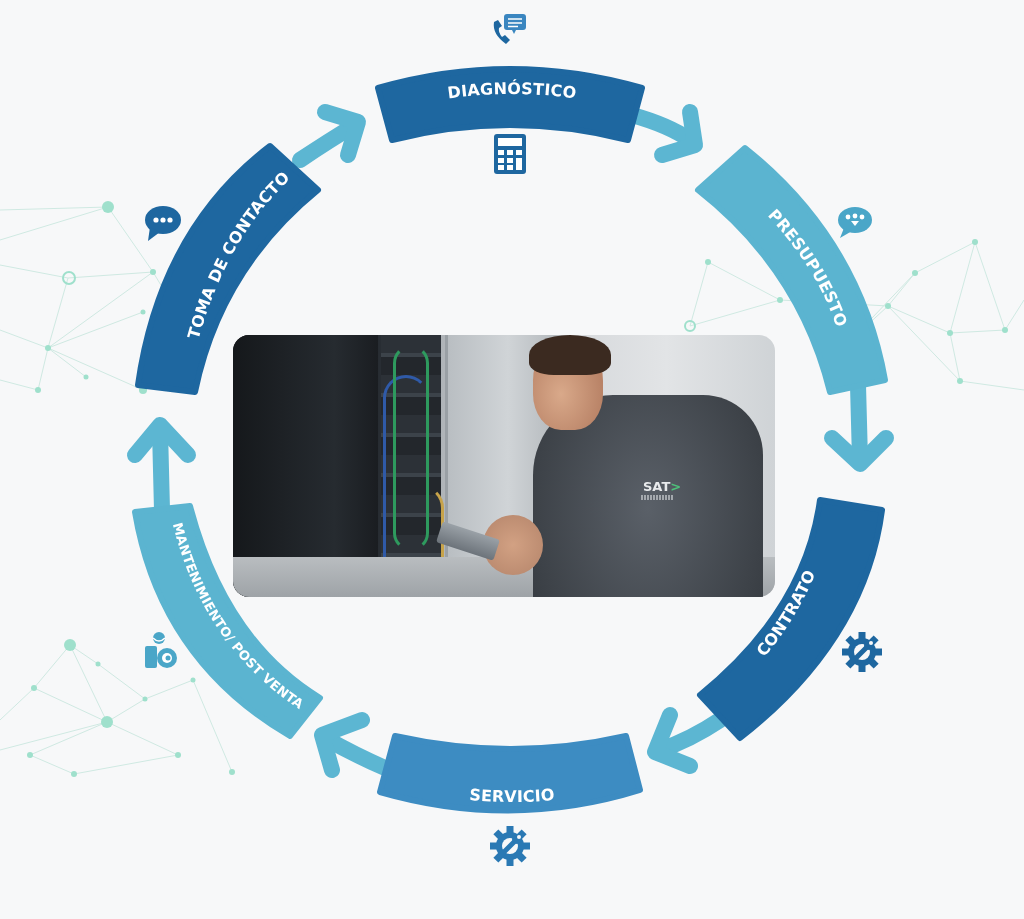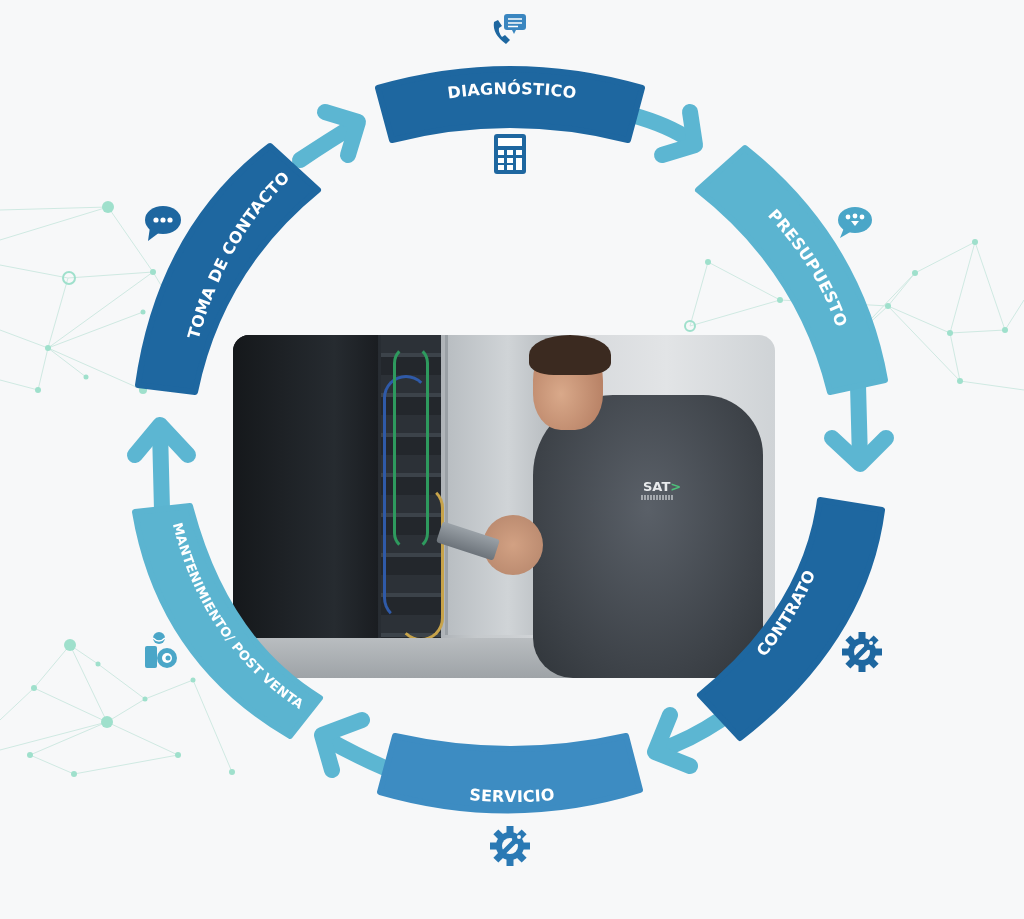--- a/index.html
+++ b/index.html
@@ -10,21 +10,21 @@
   }
   .layer { position: absolute; left: 0; top: 0; width: 1024px; height: 919px; }
   .label-text {
     fill: #ffffff;
     font-family: "DejaVu Sans", sans-serif;
     font-weight: bold;
     font-size: 16px;
     letter-spacing: 0.2px;
   }
   .photo {
-    position: absolute; left: 233px; top: 335px; width: 542px; height: 343px;
+    position: absolute; left: 233px; top: 335px; width: 542px; height: 262px;
     border-radius: 16px; overflow: hidden;
     background: linear-gradient(90deg, #1d2126 0%, #23282e 25%, #2a2f35 28%, #8e949a 29%, #c5c9cc 45%, #d4d7da 60%, #e2e4e6 80%, #cfd3d6 100%);
   }
   .photo .rack-dark { position: absolute; left: 0; top: 0; width: 145px; height: 100%;
     background: linear-gradient(90deg, #15181b, #262b30 70%, #1a1d21); }
   .photo .rack-open { position: absolute; left: 148px; top: 0; width: 60px; height: 100%;
     background: repeating-linear-gradient(180deg, #2c3137 0 18px, #3c434a 18px 22px, #23272c 22px 40px); }
   .photo .cable { position: absolute; border-radius: 40px; border: 3px solid; background: transparent; }
   .photo .door { position: absolute; left: 212px; top: 0; width: 120px; height: 300px;
     background: linear-gradient(90deg, #b9bec2, #d0d4d7 50%, #aeb3b7); border-left: 3px solid #9aa0a5; }

